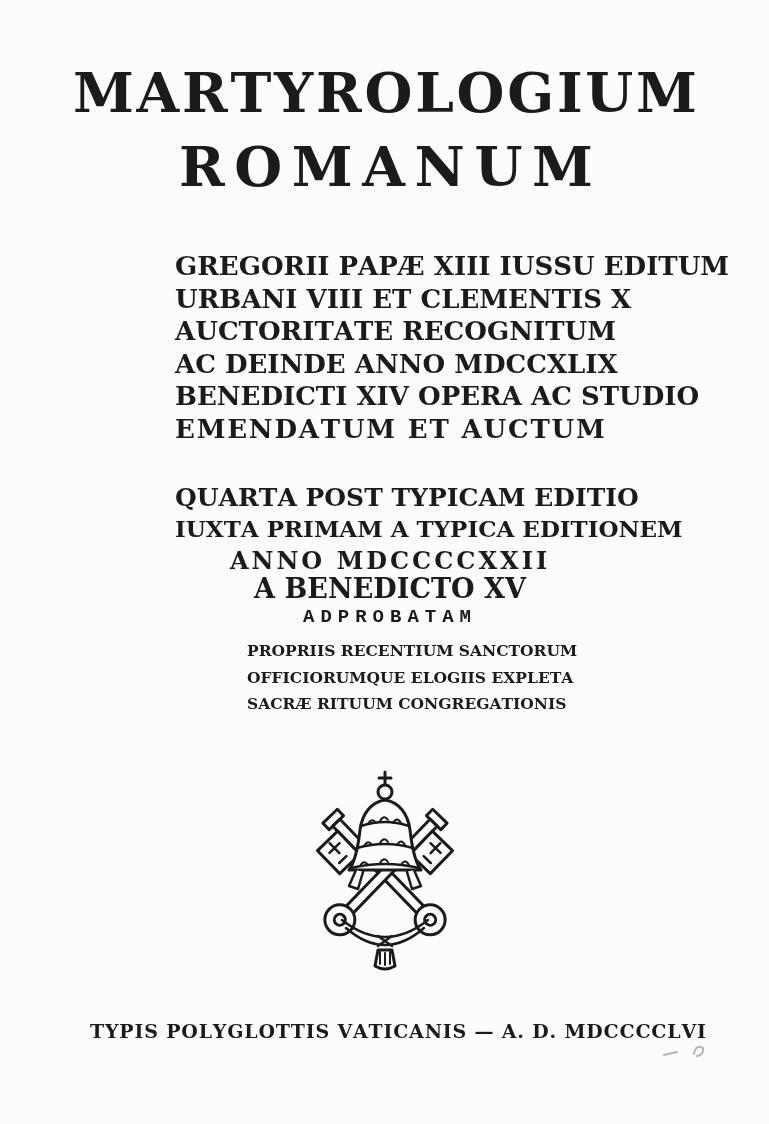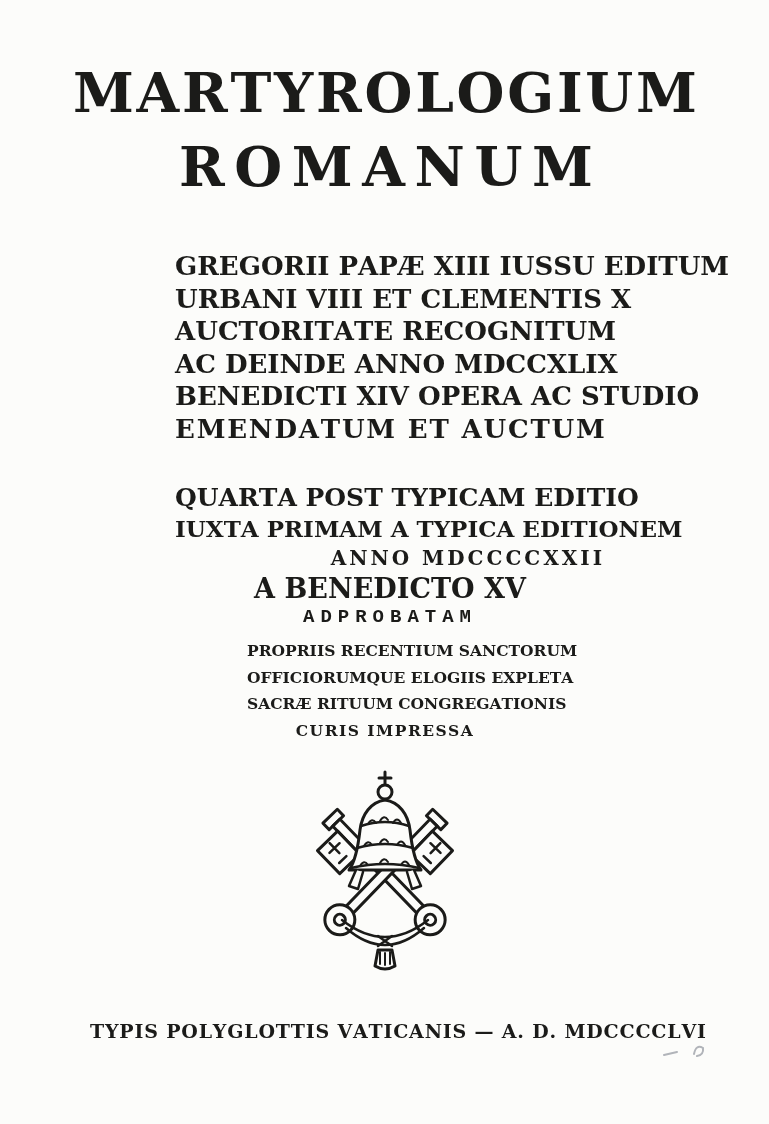--- a/index.html
+++ b/index.html
@@ -18,21 +18,21 @@
 
   .t1 { top:60px;  left:73px;  width:624px; font-size:55px; }
   .t2 { top:134px; left:179px; width:414px; font-size:55px; }
 
   .b1 { top:251px; left:175px; width:430px; font-size:26px; }
   .b1 .jl { height:32.6px; }
 
   .b2 { top:483px; left:175px; width:430px; }
   .l-quarta     { font-size:25px; height:32px; }
   .l-iuxta      { font-size:23px; height:31px; }
-  .l-anno       { font-size:20px; height:27px; text-align:right; letter-spacing:3px; }
+  .l-anno       { font-size:24px; height:27px; text-align:center; letter-spacing:3px; }
   .l-benedicto  { font-size:27px; height:33px; width:272px; margin:0 auto; }
   .l-adprobatam { font-size:19px; text-align:center; letter-spacing:6px;font-family:Liberation Mono, monospace; }
 
   .b3 { top:641px; left:247px; width:276px; font-size:15.5px; }
   .b3 .jl { height:26.5px; }
   .l-curis { text-align:center; letter-spacing:1.5px; }
 
   .emblem { top:770px; left:50%; transform:translateX(-50%); width:190px; height:204px; }
   .emblem svg { display:block; color:var(--ink); }
 
@@ -401,21 +401,20 @@
         <span>E</span>
         <span>G</span>
         <span>A</span>
         <span>T</span>
         <span>I</span>
         <span>O</span>
         <span>N</span>
         <span>I</span>
         <span>S</span>
       </div>
-    <div class="l-curis">CURIS IMPRESSA</div>
   </div>
 
   <div class="abs emblem">
     <svg width="190" height="204" viewBox="0 0 190 204">
       <g fill="none" stroke="currentColor" stroke-width="3" stroke-linecap="round" stroke-linejoin="round">
 
         <g transform="rotate(-44 95 103)">
           <rect x="85" y="24" width="20" height="9" fill="var(--paper)"></rect>
           <rect x="90" y="33" width="10" height="122" fill="var(--paper)"></rect>
           <rect x="62" y="40" width="28" height="32" fill="var(--paper)"></rect>

